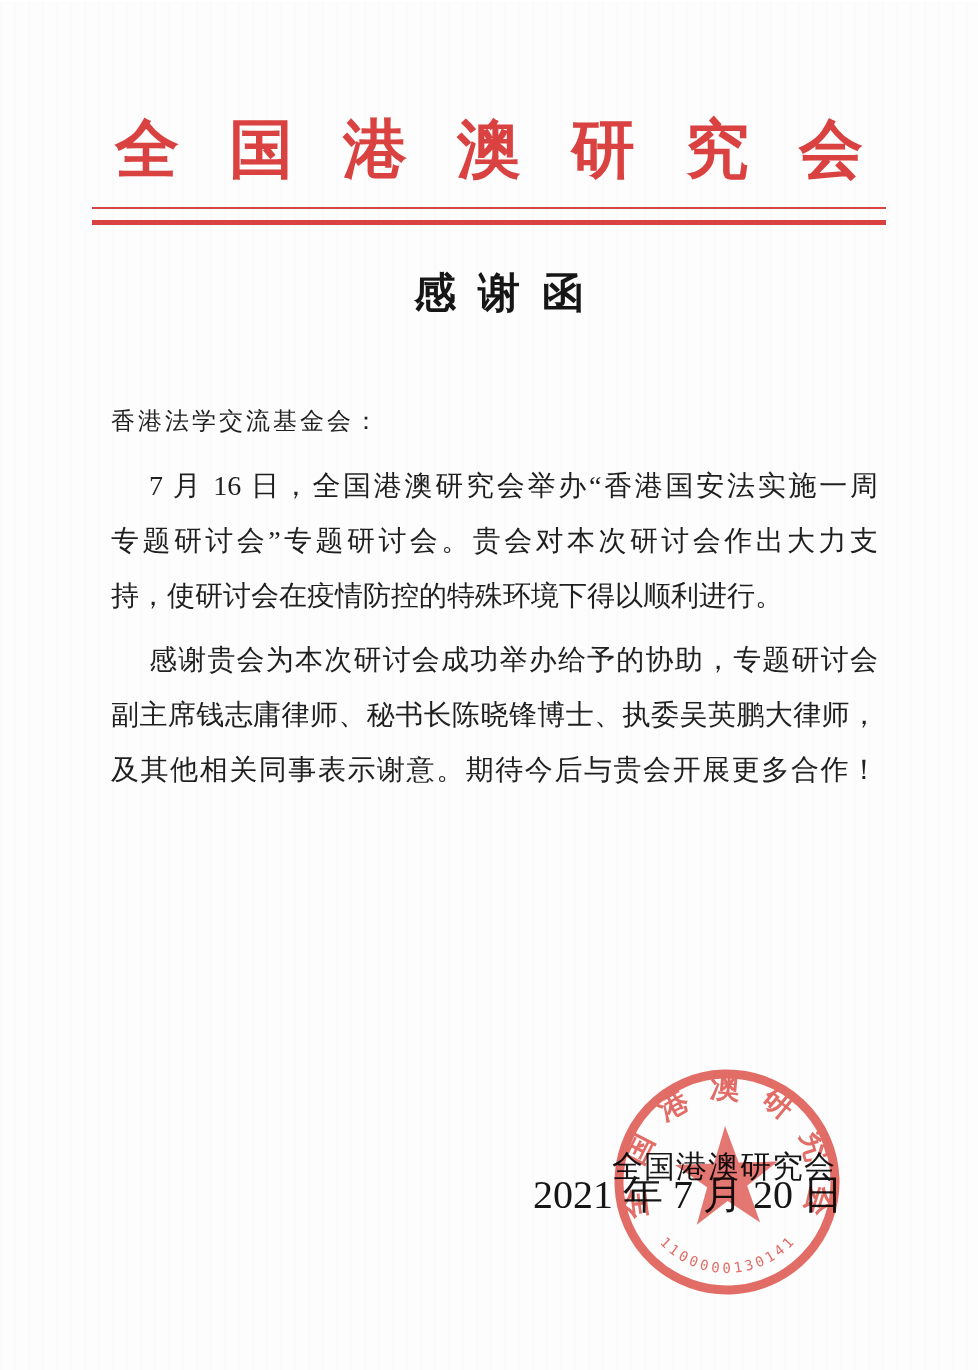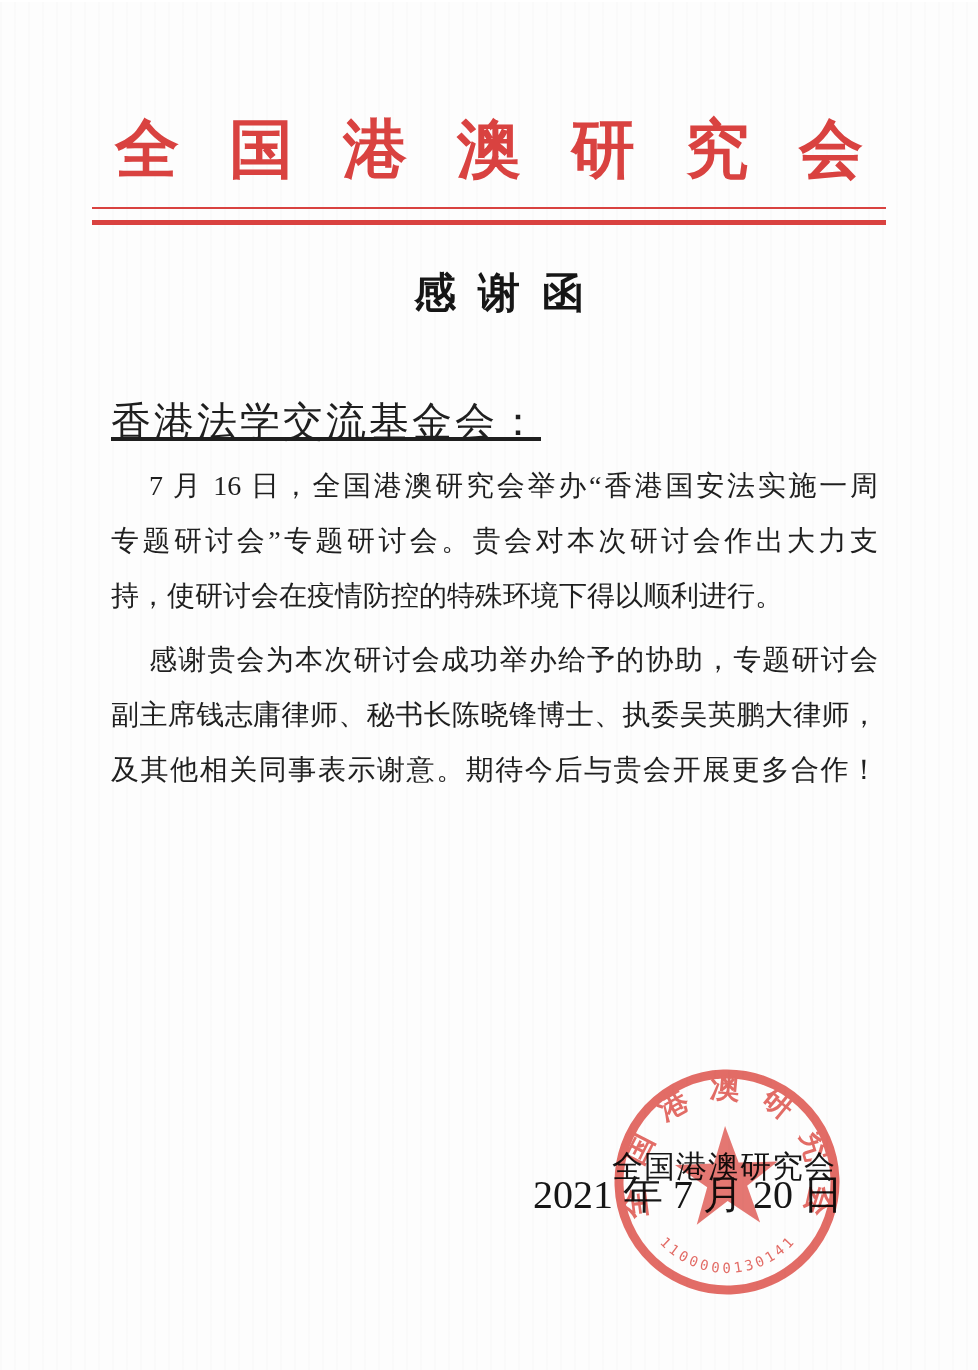--- a/index.html
+++ b/index.html
@@ -40,21 +40,21 @@
     letter-spacing:22px;padding-left:22px;box-sizing:border-box;
     color:#161616;
   }
   
   .body{
     position:absolute;left:111px;top:392px;width:767px;
     font-size:28px;line-height:55px;
     z-index:2;
   }
   .line{min-height:55px;}
-  .salute{font-size:40px;letter-spacing:3px;text-decoration:underline;}
+  .salute{font-size:24px;letter-spacing:3px;}
   .para{margin-top:9px;}
   .ind{text-indent:38px;}
   .just{text-align:justify;text-align-last:justify;text-justify:inter-character;}
   
   .sig-org{
     position:absolute;top:1147px;right:142px;
     font-size:31px;letter-spacing:1px;line-height:36px;
     z-index:2;color:#161616;
   }
   .sig-date{

